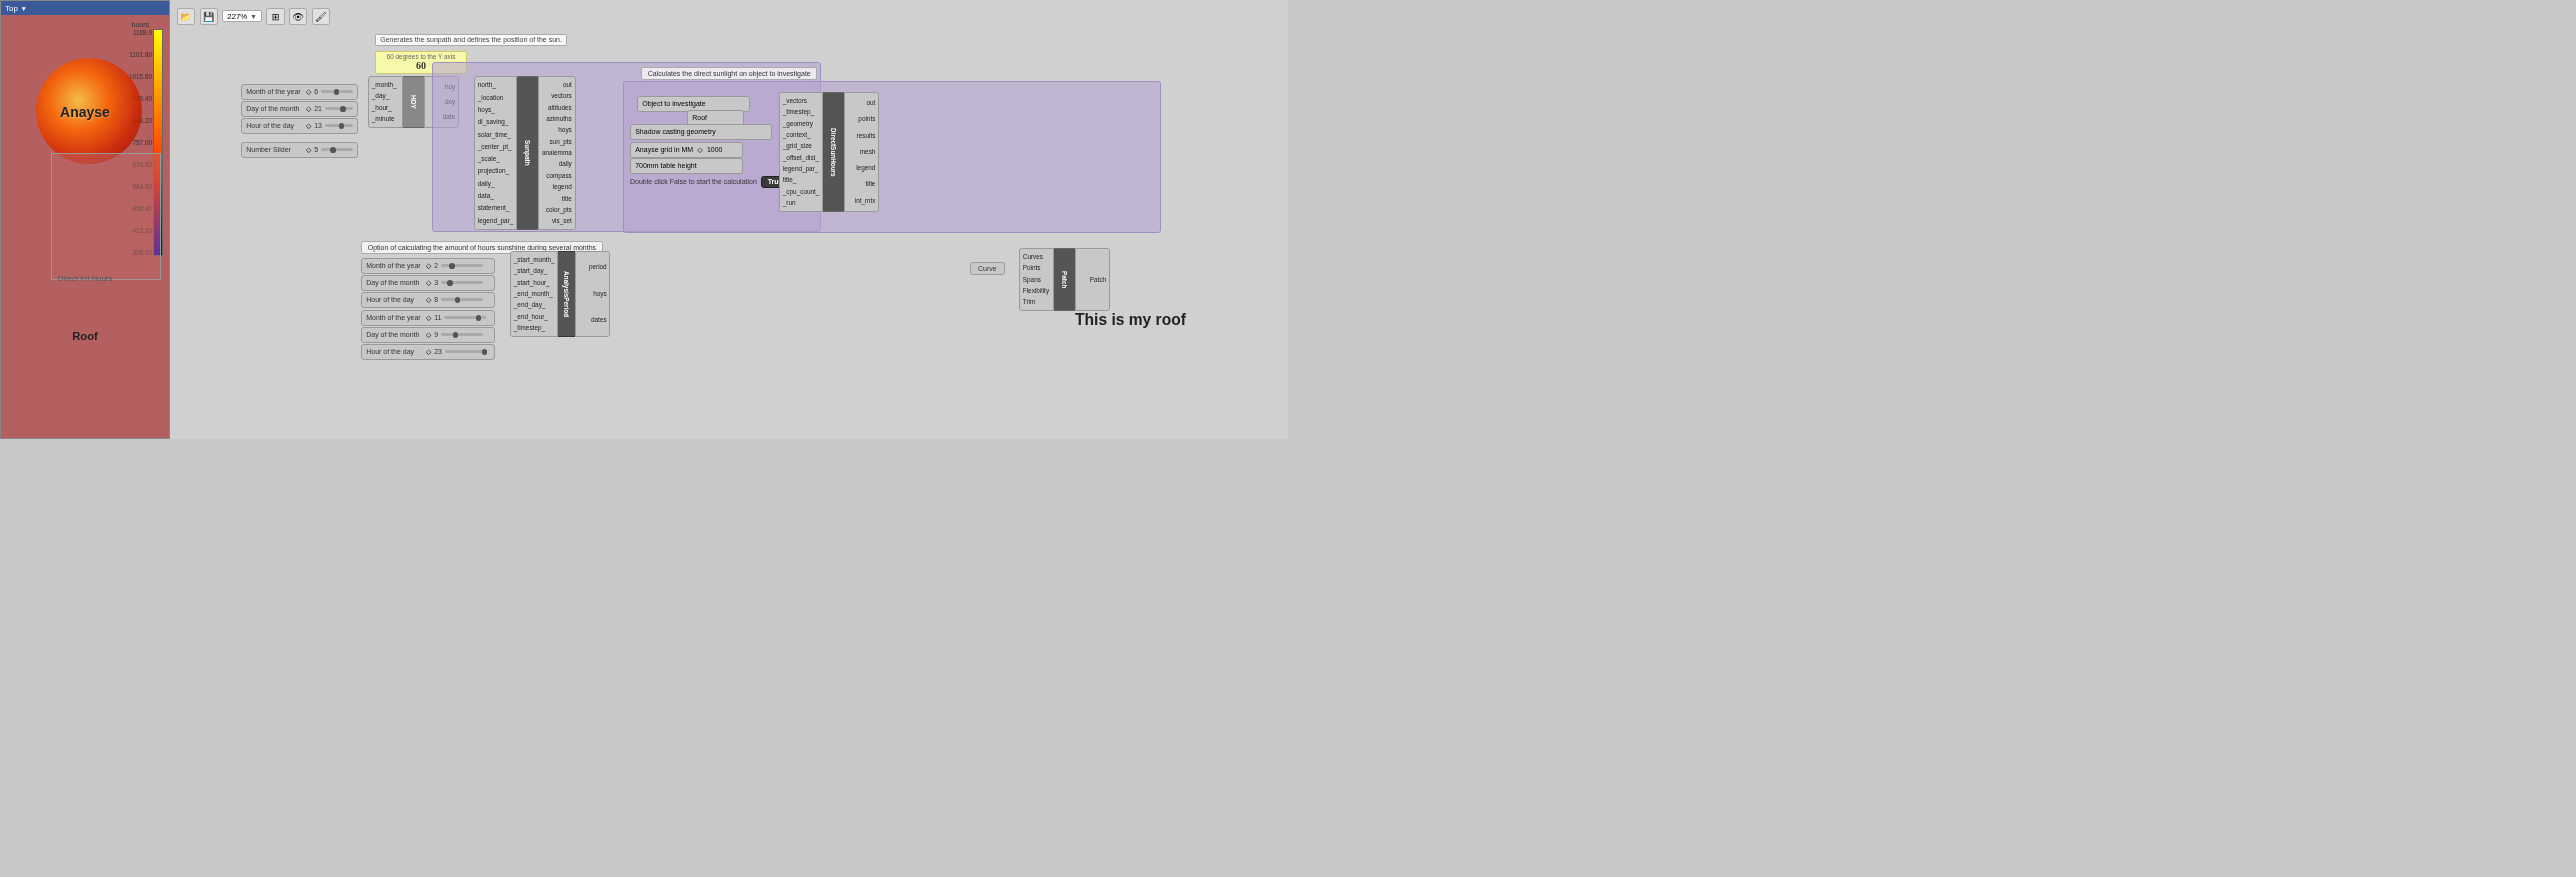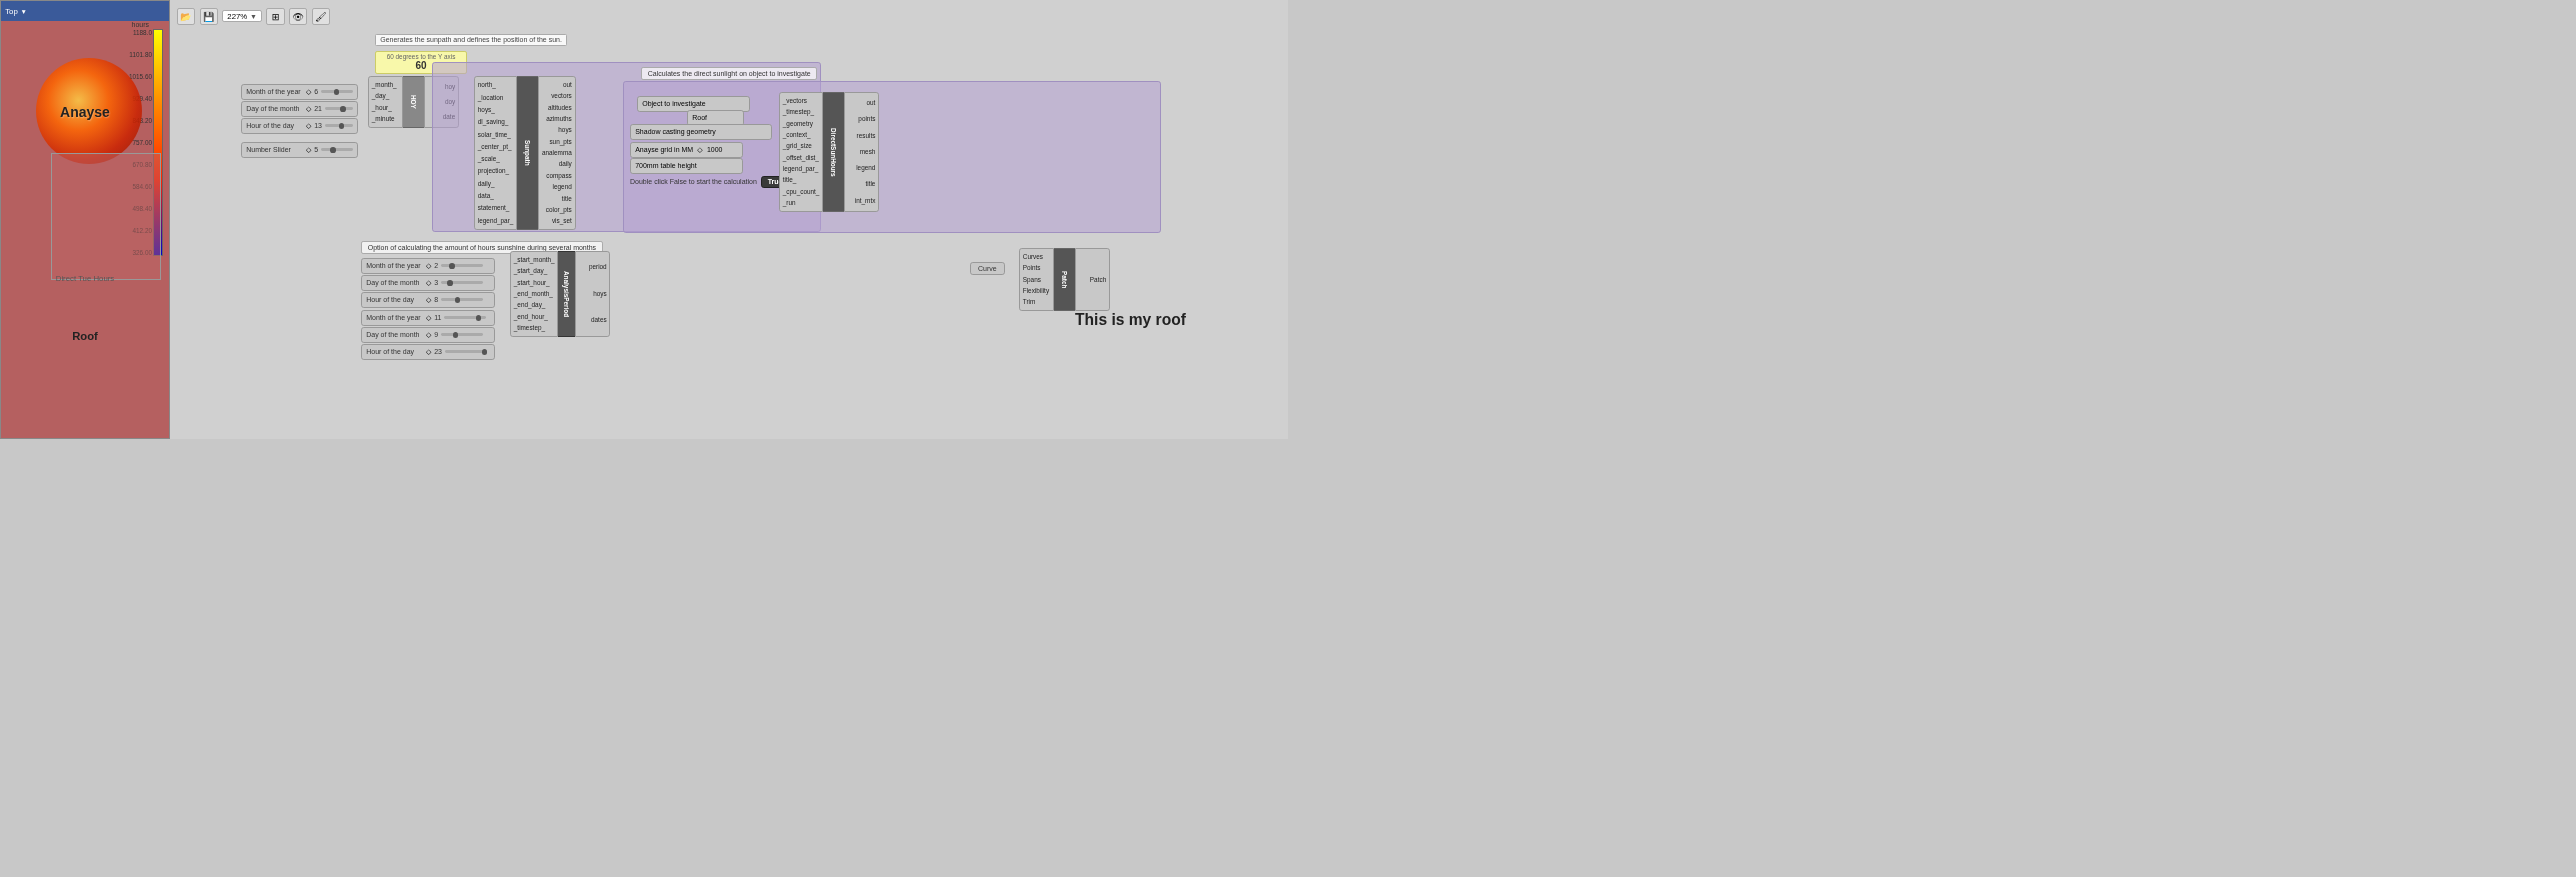--- a/index.html
+++ b/index.html
@@ -23,21 +23,21 @@
       border: 0.7px solid #888;
     }
     .viewport-header {
       background: #3a5a9a;
       color: white;
       padding: 1.4px 4.2px;
       font-size: 7.8px;
       display: flex;
       align-items: center;
       gap: 2.8px;
-      height: 20px;
+      height: 14px;
     }
     .viewport-header-arrow {
       color: white;
       font-size: 6.4px;
     }
     .color-scale {
       position: absolute;
       right: 5.7px;
       top: 28px;
       width: 10px;
@@ -390,21 +390,21 @@
     <span>757.00</span>
     <span>670.80</span>
     <span>584.60</span>
     <span>498.40</span>
     <span>412.20</span>
     <span>326.00</span>
   </div>
   <div class="sun-circle"></div>
   <div class="terras-label">Anayse</div>
   <div class="roof-rect"></div>
-  <div class="direct-sun-label">Direct Tue Hours</div>
+  <div class="direct-sun-label">Direct Fri Hours</div>
   <div class="roof-label">Roof</div>
 </div>
 
 <div class="gh-canvas">
 
   <div class="toolbar">
     <div class="toolbar-btn">📂</div>
     <div class="toolbar-btn">💾</div>
     <div class="zoom-control">
       <span>227%</span>
@@ -414,21 +414,21 @@
     <div class="toolbar-btn">👁</div>
     <div class="toolbar-btn">🖌</div>
   </div>
 
   <div class="tooltip-box" style="top:34px; left:205px;">
     <span>Generates the sunpath and defines the position of the sun.</span>
   </div>
 
   <div class="panel-yellow" style="top:51px; left:205px; width:92px;">
     <div style="font-size:6.4px; font-weight:normal; color:#666;">60 degrees to the Y axis</div>
-    <div style="font-size:10px; font-weight:bold;">60</div>
+    <div style="font-size:10px; font-weight:bold;font-family:Liberation Serif, serif;">60</div>
   </div>
 
   <div class="slider-node" style="top:84px; left:71px; width:117px;">
     <span class="slider-label">Month of the year</span>
     <span>◇</span>
     <span class="slider-value">6</span>
     <div class="slider-track">
         <div class="slider-thumb" style="left:40%;"></div>
       </div>
   </div>

